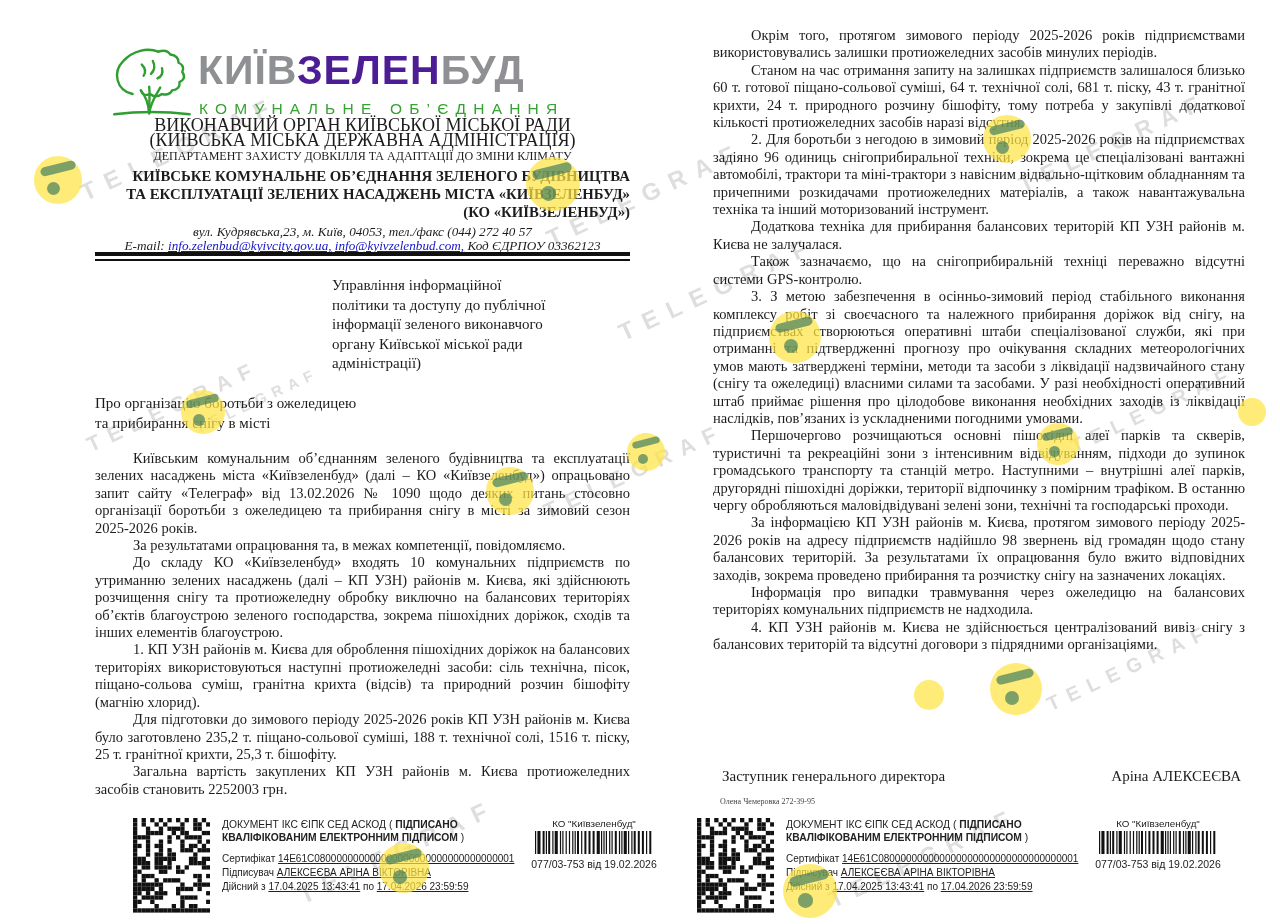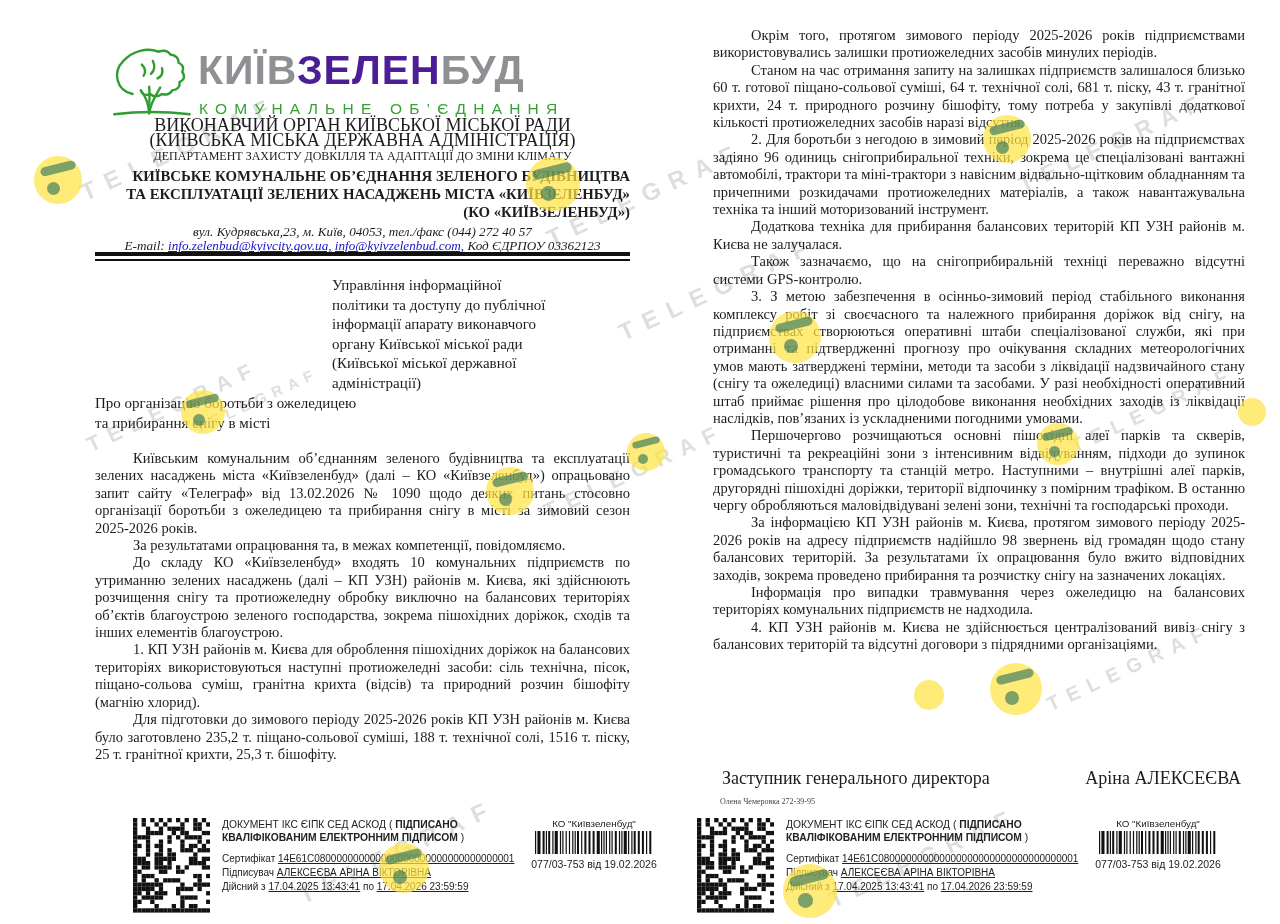--- a/index.html
+++ b/index.html
@@ -28,21 +28,21 @@
             color:#35a32f;white-space:nowrap;}
   .h-sm{font-size:18px;} .h-xs{font-size:12px;}
   .h-bold{font-size:14.8px;font-weight:bold;text-align:right;}
   .h-it{font-size:13.2px;font-style:italic;}
   .h-it a{color:#1414c8;}
   .rule{border-top:4px solid #111;border-bottom:2px solid #111;height:3px;}
   .recipient{font-size:15px;line-height:19.6px;}
   .subject{font-size:15px;line-height:19.5px;}
   .body{font-size:14.5px;line-height:17.4px;text-align:justify;}
   .body p{margin:0;text-indent:38px;}
-  .sig-row{font-size:18px;text-align:right;}
+  .sig-row{font-size:15px;text-align:right;}
   .executor{font-size:8px;color:#444;}
   
   .stamp{position:absolute;width:545px;height:102px;font-family:"Liberation Sans",sans-serif;color:#222;margin-left:47px;}
   .qr{position:absolute;left:0;top:2px;width:77px;height:95px;}
   .stamp-text{position:absolute;left:89px;top:2px;width:322px;}
   .doc-line{font-size:10.3px;line-height:13px;margin-bottom:8px;}
   .doc-line b{font-weight:bold;}
   .info-line{font-size:10px;line-height:13.8px;}
   .u{text-decoration:underline;}
   .stamp-right{position:absolute;left:398px;top:2px;width:126px;text-align:center;}
@@ -98,37 +98,37 @@
       <span>E-mail:</span>
       <a href="#" class="u">info.zelenbud@kyivcity.gov.ua,</a>
       <a href="#" class="u">info@kyivzelenbud.com,</a>
       <span>Код ЄДРПОУ 03362123</span>
     </div>
     <div class="abs rule" style="left:95px;top:252px;width:535px"></div>
 
     <div class="abs recipient" style="left:332px;top:276px;width:300px">
       <div>Управління інформаційної</div>
       <div>політики та доступу до публічної</div>
-      <div>інформації апарату виконавчого</div>
+      <div>інформації зеленого виконавчого</div>
       <div>органу Київської міської ради</div>
-      <div>(Київської міської державної</div>
       <div>адміністрації)</div>
     </div>
 
     <div class="abs subject" style="left:95px;top:394px;width:400px">
       <div>Про організацію боротьби з ожеледицею</div>
       <div>та прибирання снігу в місті</div>
     </div>
 
     <div class="abs body" style="left:95px;top:450px;width:535px">
       <p>Київським комунальним об’єднанням зеленого будівництва та експлуатації зелених насаджень міста «Київзеленбуд» (далі – КО «Київзеленбуд») опрацьовано запит сайту «Телеграф» від 13.02.2026 № 1090 щодо деяких питань стосовно організації боротьби з ожеледицею та прибирання снігу в місті за зимовий сезон 2025-2026 років.</p>
       <p>За результатами опрацювання та, в межах компетенції, повідомляємо.</p>
       <p>До складу КО «Київзеленбуд» входять 10 комунальних підприємств по утриманню зелених насаджень (далі – КП УЗН) районів м. Києва, які здійснюють розчищення снігу та протиожеледну обробку виключно на балансових територіях об’єктів благоустрою зеленого господарства, зокрема пішохідних доріжок, сходів та інших елементів благоустрою.</p>
       <p>1. КП УЗН районів м. Києва для оброблення пішохідних доріжок на балансових територіях використовуються наступні протиожеледні засоби: сіль технічна, пісок, піщано-сольова суміш, гранітна крихта (відсів) та природний розчин бішофіту (магнію хлорид).</p>
       <p>Для підготовки до зимового періоду 2025-2026 років КП УЗН районів м. Києва було заготовлено 235,2 т. піщано-сольової суміші, 188 т. технічної солі, 1516 т. піску, 25 т. гранітної крихти, 25,3 т. бішофіту.</p>
+      <p>Загальна вартість закуплених КП УЗН районів м. Києва протиожеледних засобів становить 2252003 грн.</p>
     </div>
 
     <div class="abs body" style="left:713px;top:27px;width:532px">
       <p>Окрім того, протягом зимового періоду 2025-2026 років підприємствами використовувались залишки протиожеледних засобів минулих періодів.</p>
       <p>Станом на час отримання запиту на залишках підприємств залишалося близько 60 т. готової піщано-сольової суміші, 64 т. технічної солі, 681 т. піску, 43 т. гранітної крихти, 24 т. природного розчину бішофіту, тому потреба у закупівлі додаткової кількості протиожеледних засобів наразі відсутня.</p>
       <p>2. Для боротьби з негодою в зимовий період 2025-2026 років на підприємствах задіяно 96 одиниць снігоприбиральної техніки, зокрема це спеціалізовані вантажні автомобілі, трактори та міні-трактори з навісним відвально-щітковим обладнанням та причепними розкидачами протиожеледних матеріалів, а також навантажувальна техніка та інший моторизований інструмент.</p>
       <p>Додаткова техніка для прибирання балансових територій КП УЗН районів м. Києва не залучалася.</p>
       <p>Також зазначаємо, що на снігоприбиральній техніці переважно відсутні системи GPS-контролю.</p>
       <p>3. З метою забезпечення в осінньо-зимовий період стабільного виконання комплексу робіт зі своєчасного та належного прибирання доріжок від снігу, на підприємствах створюються оперативні штаби спеціалізованої служби, які при отриманні та підтвердженні прогнозу про очікування складних метеорологічних умов мають затверджені терміни, методи та засоби з ліквідації надзвичайного стану (снігу та ожеледиці) власними силами та засобами. У разі необхідності оперативний штаб приймає рішення про цілодобове виконання необхідних заходів із ліквідації наслідків, пов’язаних із ускладненими погодними умовами.</p>
       <p>Першочергово розчищаються основні пішохідні алеї парків та скверів, туристичні та рекреаційні зони з інтенсивним відвідуванням, підходи до зупинок громадського транспорту та станцій метро. Наступними – внутрішні алеї парків, другорядні пішохідні доріжки, території відпочинку з помірним трафіком. В останню чергу обробляються маловідвідувані зелені зони, технічні та господарські проходи.</p>

